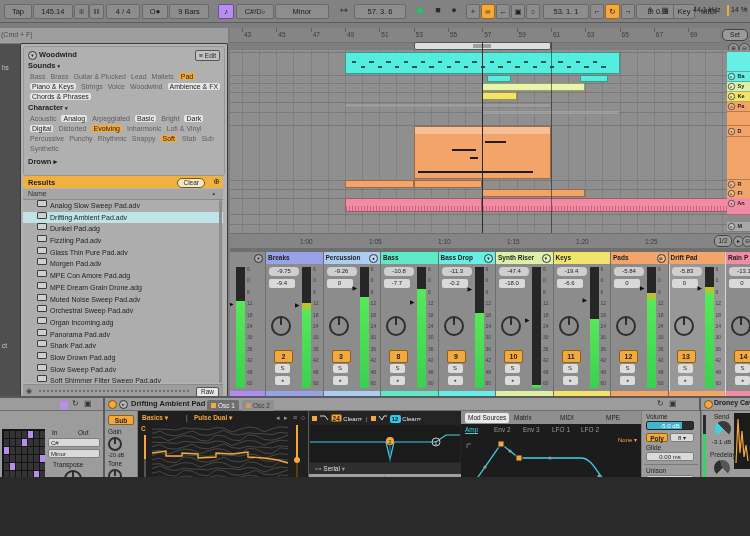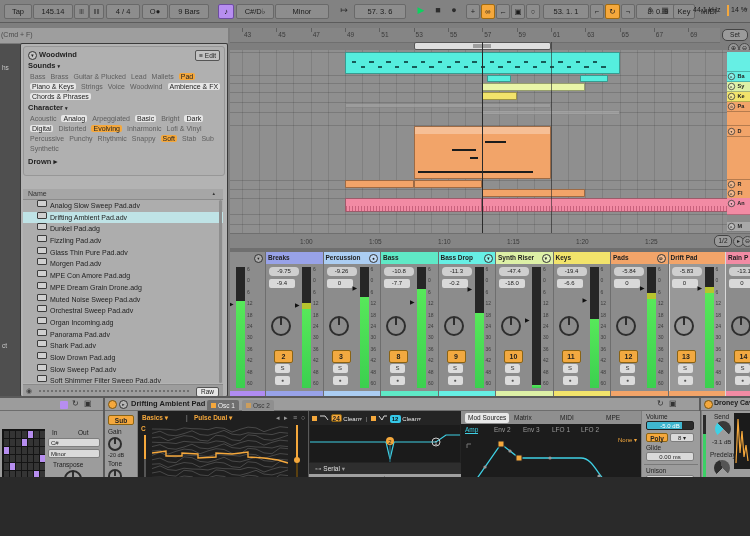--- a/index.html
+++ b/index.html
@@ -212,20 +212,25 @@
           <span class="tag">Rhythmic</span>
           <span class="tag">Snappy</span>
           <span class="tag o">Soft</span>
           <span class="tag">Stab</span>
           <span class="tag">Sub</span>
         </div>
         <div class="tagrow" style="top: 96px;">
           <span class="tag">Synthetic</span>
         </div>
       </div>
+    <div id="resultsbar">
+      <span class="abs" style="left:5px;top:2px;font-size:7.5px;font-weight:bold">Results</span>
+      <span class="abs" style="right:18px;top:1.5px;border:1px solid #6a5a20;border-radius:5px;background:#f7e9c8;font-size:6.5px;padding:0 5px;height:8px;line-height:8px">Clear</span>
+      <span class="abs" style="right:3px;top:1px;font-size:8px">⊕</span>
+    </div>
     <div id="namehdr">
       <span style="position:absolute;left:5px;top:1px">Name</span>
       <span style="position:absolute;right:8px;top:1px;font-size:5px">▴</span>
     </div>
     <div id="rlist">
         <div class="ritem"><span class="ficon adv"></span><span style="line-height:11.7px">Analog Slow Sweep Pad.adv</span></div>
         <div class="ritem sel"><span class="ficon adv"></span><span style="line-height:11.7px">Drifting Ambient Pad.adv</span></div>
         <div class="ritem"><span class="ficon adg"></span><span style="line-height:11.7px">Dunkel Pad.adg</span></div>
         <div class="ritem"><span class="ficon adv"></span><span style="line-height:11.7px">Fizzling Pad.adv</span></div>
         <div class="ritem"><span class="ficon adv"></span><span style="line-height:11.7px">Glass Thin Pure Pad.adv</span></div>

